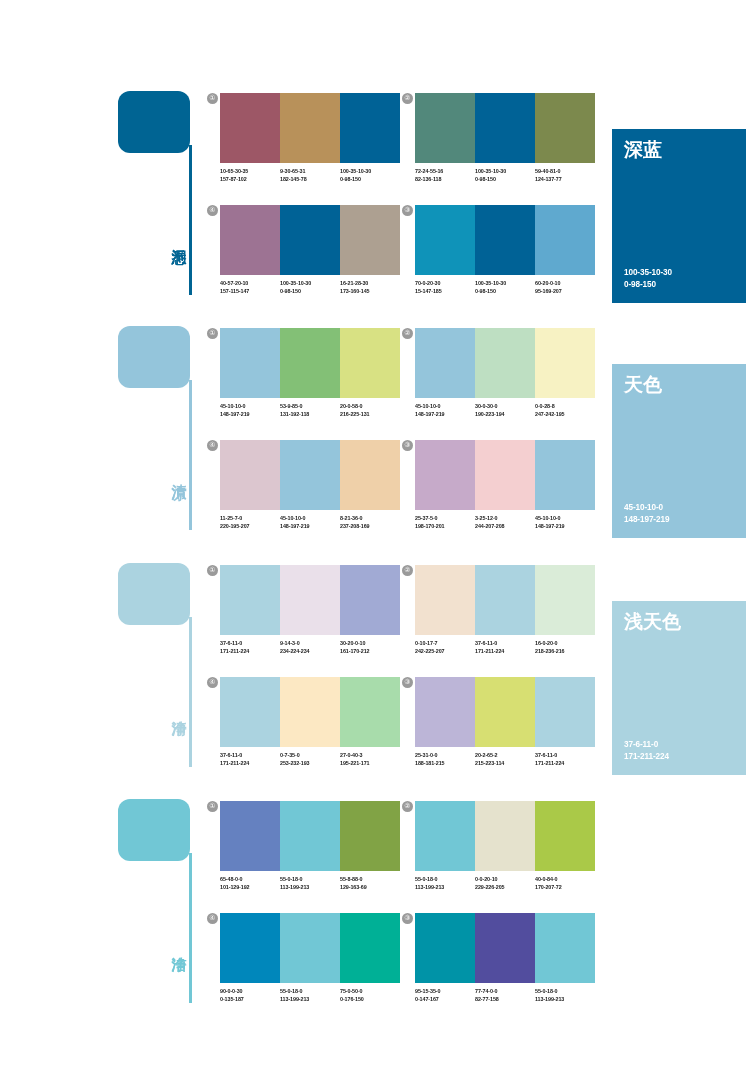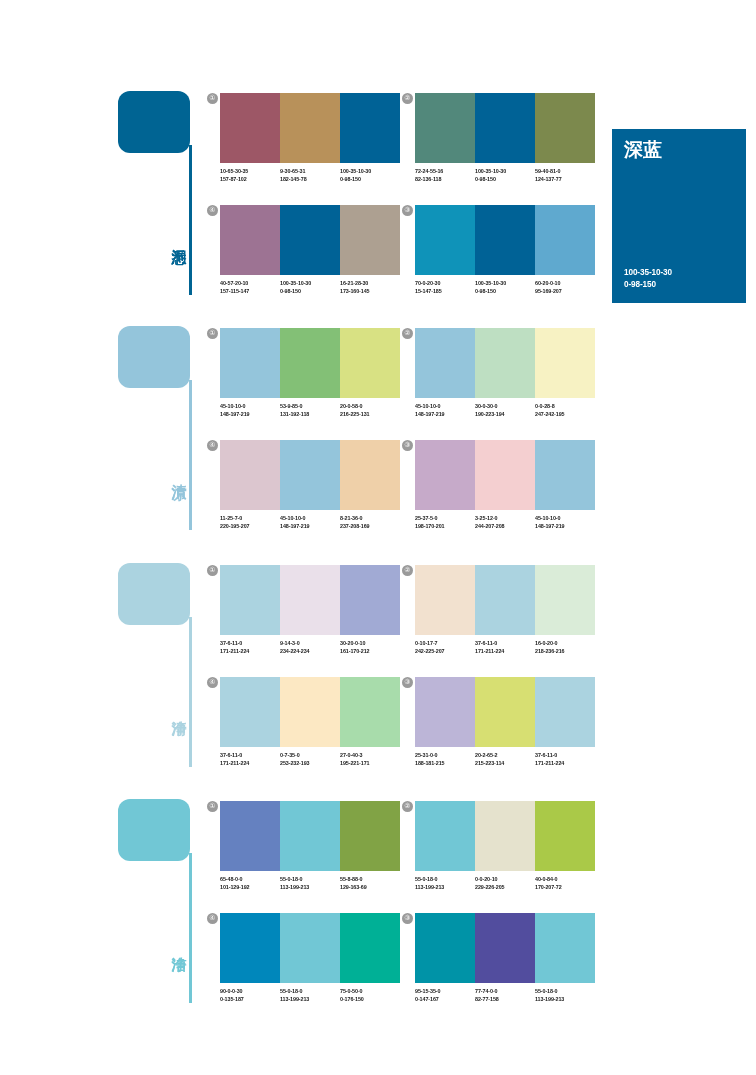--- a/index.html
+++ b/index.html
@@ -345,20 +345,27 @@
           <div class="code-col">
             <div>3-25-12-0</div>
             <div>244-207-208</div>
           </div>
           <div class="code-col">
             <div>45-10-10-0</div>
             <div>148-197-219</div>
           </div>
         </div>
       </div>
+      <div class="panel" style="background: rgb(148, 197, 219);">
+        <div class="panel-name">天色</div>
+        <div class="panel-codes">
+          <div>45-10-10-0</div>
+          <div>148-197-219</div>
+        </div>
+      </div>
     </div>
     <div class="group group-3">
       <div class="tab" style="background: rgb(171, 211, 224);"></div>
       <div class="stem" style="background: rgb(171, 211, 224);"></div>
       <div class="vlabel" style="color: rgb(171, 211, 224);">清净</div>
       <div class="cell c1 r1">
         <div class="cell-num">①</div>
         <div class="swatch-row">
           <div class="swatch" style="background: rgb(171, 211, 224);"></div>
           <div class="swatch" style="background: rgb(234, 224, 234);"></div>
@@ -438,20 +445,27 @@
           <div class="code-col">
             <div>20-2-65-2</div>
             <div>215-223-114</div>
           </div>
           <div class="code-col">
             <div>37-6-11-0</div>
             <div>171-211-224</div>
           </div>
         </div>
       </div>
+      <div class="panel" style="background: rgb(171, 211, 224);">
+        <div class="panel-name">浅天色</div>
+        <div class="panel-codes">
+          <div>37-6-11-0</div>
+          <div>171-211-224</div>
+        </div>
+      </div>
     </div>
     <div class="group group-4">
       <div class="tab" style="background: rgb(113, 199, 213);"></div>
       <div class="stem" style="background: rgb(113, 199, 213);"></div>
       <div class="vlabel" style="color: rgb(113, 199, 213);">洁净</div>
       <div class="cell c1 r1">
         <div class="cell-num">①</div>
         <div class="swatch-row">
           <div class="swatch" style="background: rgb(101, 129, 192);"></div>
           <div class="swatch" style="background: rgb(113, 199, 213);"></div>

